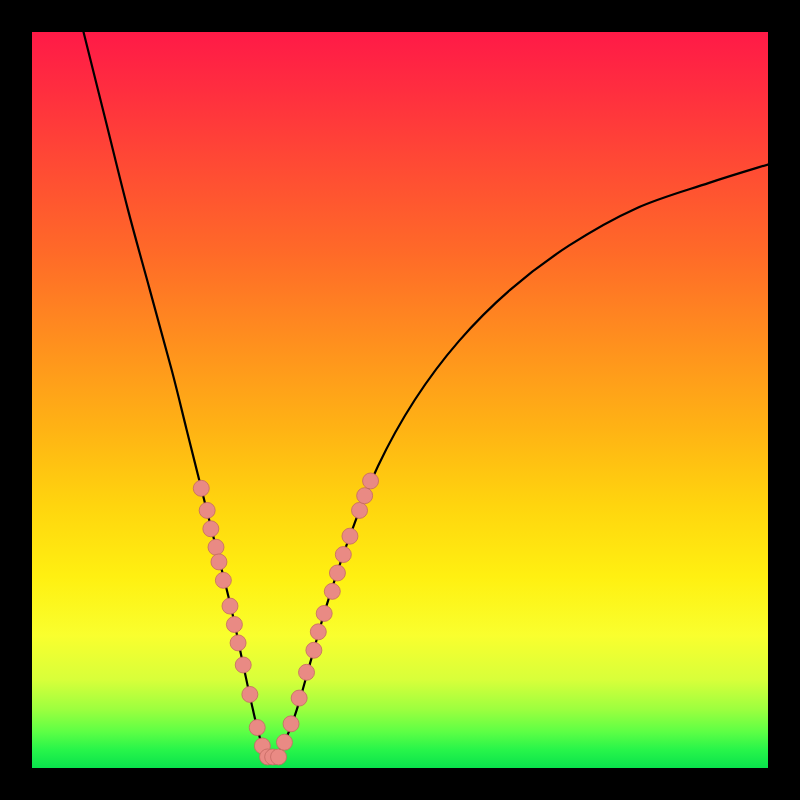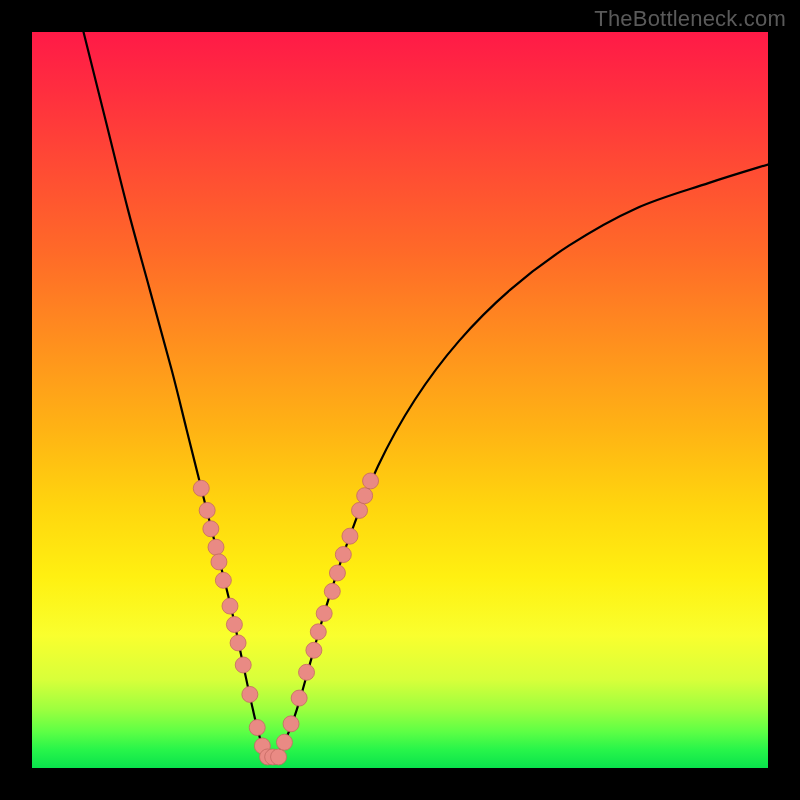--- a/index.html
+++ b/index.html
@@ -58,21 +58,20 @@
     left: 0;
     top: 0;
     width: 736px;
     height: 736px;
   }
 </style>
 </head>
 <body>
 
 <div class="frame">
-  <div class="watermark">TheBottleneck.com</div>
   <div class="plot">
     <svg class="curve" viewBox="0 0 736 736" preserveAspectRatio="none">
       <path id="curve-path" fill="none" stroke-width="2.2" stroke-linecap="round" stroke-linejoin="round" d="M 51.52 0.00 C 55.49 15.90, 65.65 56.52, 73.60 88.32 C 81.55 120.12, 87.73 146.17, 95.68 176.64 C 103.63 207.11, 109.81 228.45, 117.76 257.60 C 125.71 286.75, 133.22 313.39, 139.84 338.56 C 146.46 363.73, 149.26 376.24, 154.56 397.44 C 159.86 418.64, 163.98 435.12, 169.28 456.32 C 174.58 477.52, 178.70 494.00, 184.00 515.20 C 189.30 536.40, 193.82 552.88, 198.72 574.08 C 203.62 595.28, 207.26 614.41, 211.23 632.96 C 215.21 651.51, 217.75 663.87, 220.80 677.12 C 223.85 690.37, 225.51 697.95, 228.16 706.56 C 230.81 715.17, 232.87 721.65, 235.52 724.96 C 238.17 728.27, 239.57 728.27, 242.88 724.96 C 246.19 721.65, 249.95 715.17, 253.92 706.56 C 257.89 697.95, 260.32 691.69, 264.96 677.12 C 269.60 662.55, 274.38 644.15, 279.68 625.60 C 284.98 607.05, 287.78 595.28, 294.40 574.08 C 301.02 552.88, 307.21 533.01, 316.48 507.84 C 325.75 482.67, 334.00 459.41, 345.92 434.24 C 357.84 409.07, 368.15 390.52, 382.72 368.00 C 397.29 345.48, 409.66 328.99, 426.88 309.12 C 444.10 289.25, 458.53 274.82, 478.40 257.60 C 498.27 240.38, 514.76 228.01, 537.28 213.44 C 559.80 198.87, 578.35 187.90, 603.52 176.64 C 628.69 165.38, 653.27 158.83, 677.12 150.88 C 700.97 142.93, 725.40 135.79, 736.00 132.48" stroke="#000000"></path>
       <g id="markers-group">
           <circle cx="169.28" cy="456.32" r="8" fill="#e98a84" stroke="#c46a63" stroke-width="0.8"></circle>
           <circle cx="175.17" cy="478.40" r="8" fill="#e98a84" stroke="#c46a63" stroke-width="0.8"></circle>
           <circle cx="178.85" cy="496.80" r="8" fill="#e98a84" stroke="#c46a63" stroke-width="0.8"></circle>
           <circle cx="184.00" cy="515.20" r="8" fill="#e98a84" stroke="#c46a63" stroke-width="0.8"></circle>
           <circle cx="186.94" cy="529.92" r="8" fill="#e98a84" stroke="#c46a63" stroke-width="0.8"></circle>
           <circle cx="191.36" cy="548.32" r="8" fill="#e98a84" stroke="#c46a63" stroke-width="0.8"></circle>

